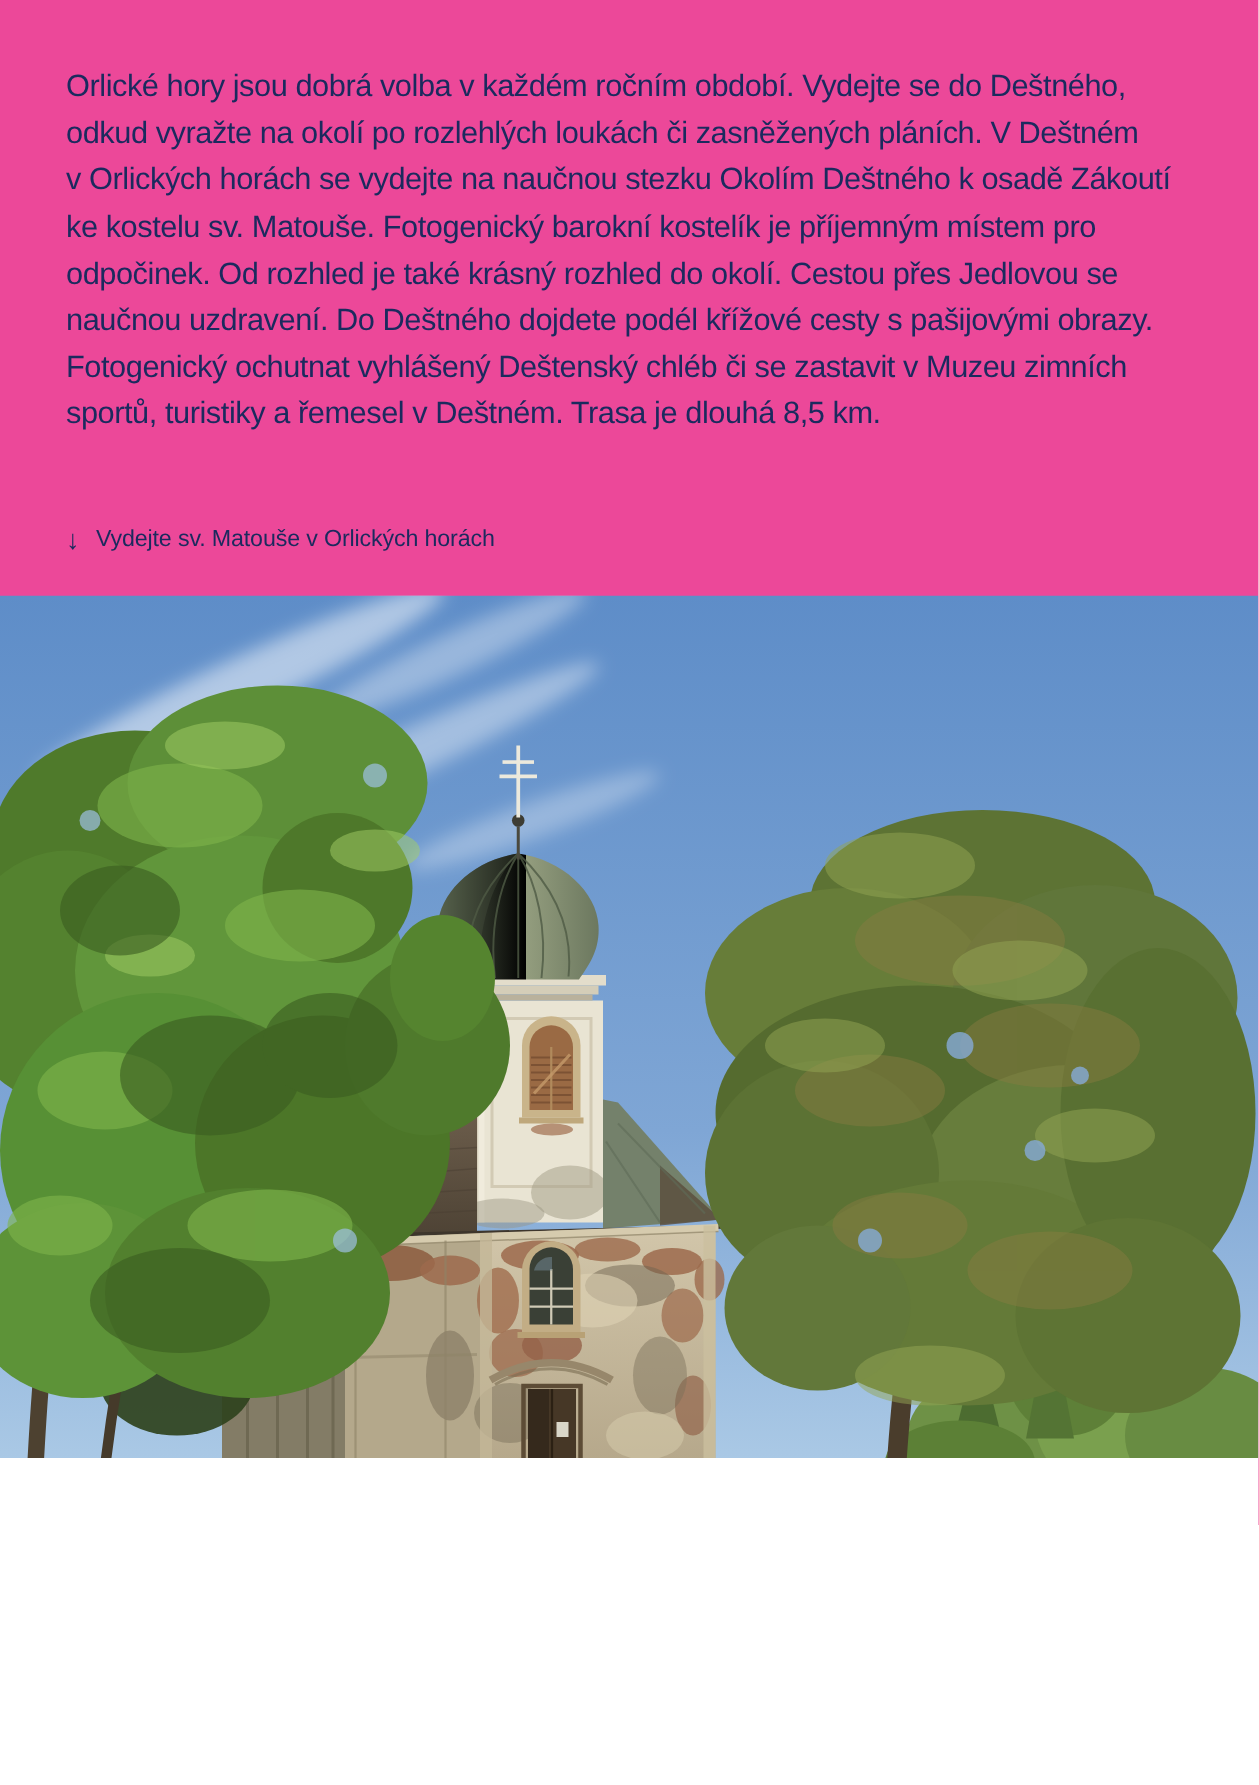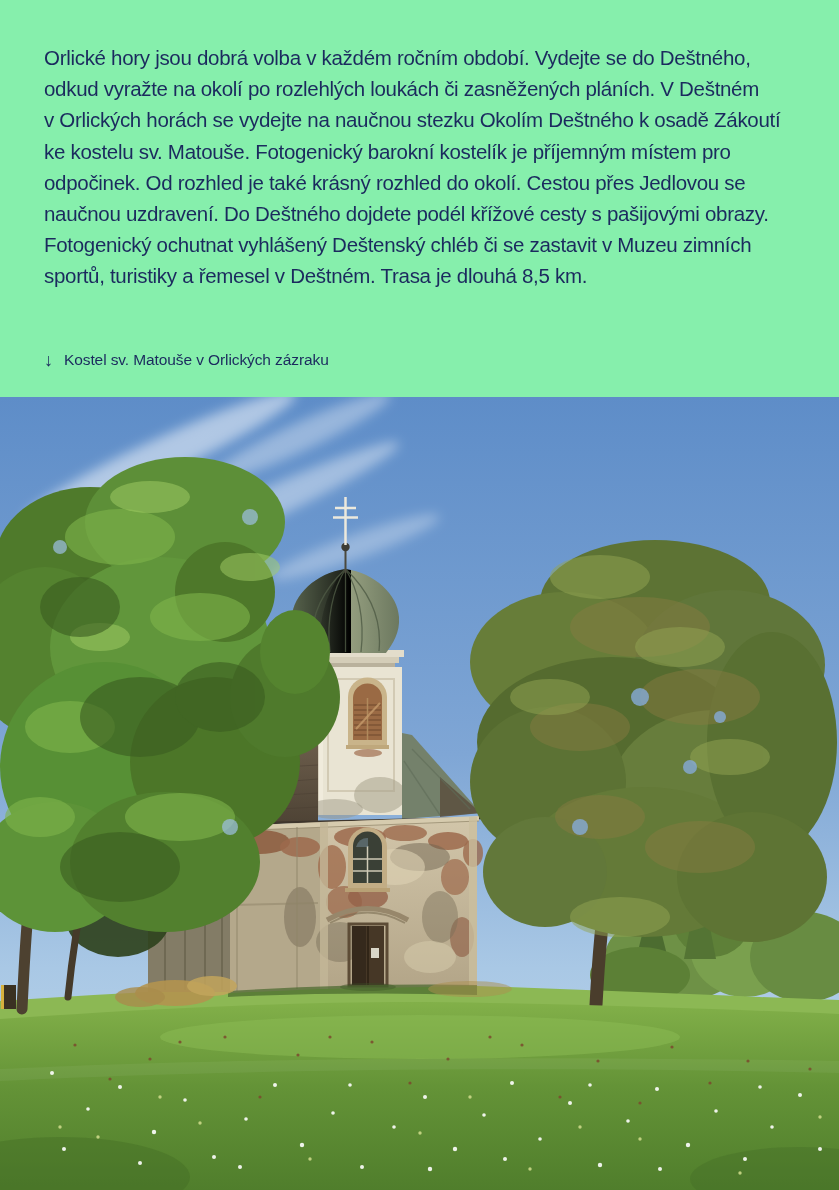--- a/index.html
+++ b/index.html
@@ -1,16 +1,16 @@
 <!DOCTYPE html>
 <html><head>
 <meta charset="utf-8">
 <style>
   html,body{margin:0;padding:0;background:#ffffff;}
-  .page{position:relative;width:839px;height:1190px;background:#86efac;overflow:hidden;
+  .page{position:relative;width:839px;height:972px;background:#ec4899;overflow:hidden;
         font-family:"Liberation Sans",sans-serif;}
   .intro{position:absolute;left:44px;top:42px;color:#1b2a5e;font-size:20.5px;
          line-height:31.2px;letter-spacing:-0.3px;font-weight:400;}
   .intro .line{white-space:nowrap;}
   .caption{position:absolute;left:44px;top:351px;display:flex;align-items:center;gap:11px;color:#1b2a5e;}
   .caption .arrow{font-size:18px;line-height:1;font-weight:400;}
   .caption .text{font-size:15.5px;font-weight:500;letter-spacing:-0.1px;}
   .photo{position:absolute;left:0;top:397px;width:839px;height:793px;}
   .photo svg{display:block;}
 </style>
@@ -25,21 +25,21 @@
     <div class="line">v Orlických horách se vydejte na naučnou stezku Okolím Deštného k osadě Zákoutí</div>
     <div class="line">ke kostelu sv. Matouše. Fotogenický barokní kostelík je příjemným místem pro</div>
     <div class="line">odpočinek. Od rozhled je také krásný rozhled do okolí. Cestou přes Jedlovou se</div>
     <div class="line">naučnou uzdravení. Do Deštného dojdete podél křížové cesty s pašijovými obrazy.</div>
     <div class="line">Fotogenický ochutnat vyhlášený Deštenský chléb či se zastavit v Muzeu zimních</div>
     <div class="line">sportů, turistiky a řemesel v Deštném. Trasa je dlouhá 8,5 km.</div>
   </div>
 
   <div class="caption">
     <span class="arrow">↓</span>
-    <span class="text">Kostel sv. Matouše v Orlických zázraku</span>
+    <span class="text">Vydejte sv. Matouše v Orlických horách</span>
   </div>
 
   <div class="photo">
     <svg width="839" height="793" viewBox="0 0 839 793" xmlns="http://www.w3.org/2000/svg">
       <defs>
         <linearGradient id="skyGrad" x1="0" y1="0" x2="0" y2="1">
           <stop offset="0" stop-color="#5e8dc8"></stop>
           <stop offset="0.45" stop-color="#7fa6d5"></stop>
           <stop offset="0.72" stop-color="#a9c8e5"></stop>
           <stop offset="1" stop-color="#c6dbee"></stop>

